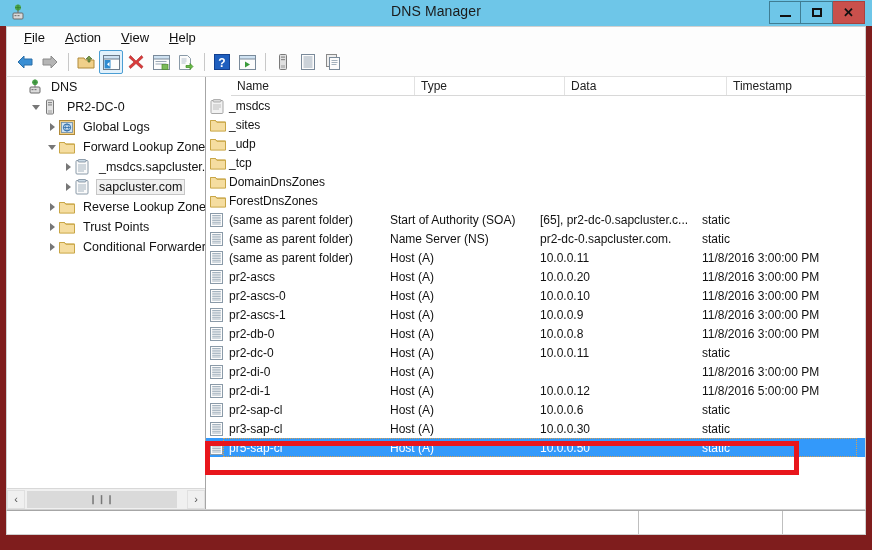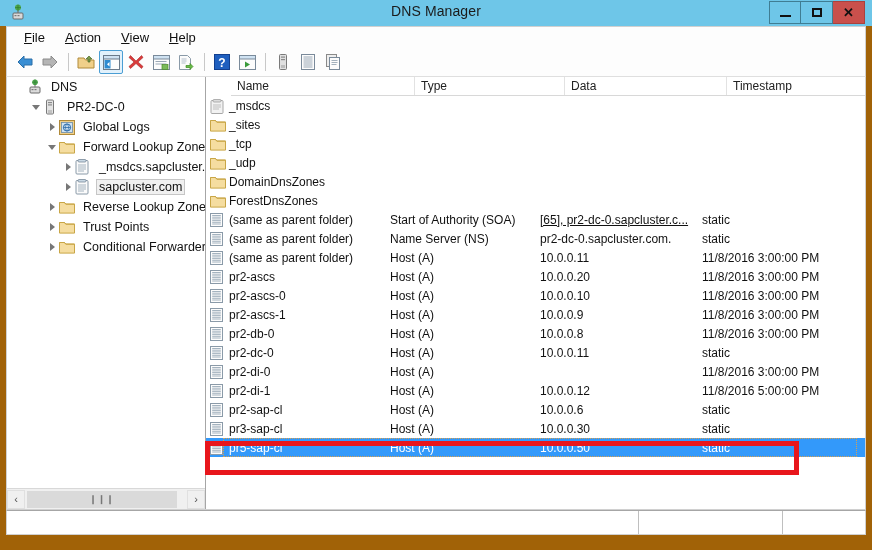--- a/index.html
+++ b/index.html
@@ -8,21 +8,21 @@
     background: #ffffff;
   }
   body {
     font-family: "Liberation Sans", sans-serif;
   }
   #app {
     position: relative;
     width: 872px;
     height: 550px;
     overflow: hidden;
-    background: #a16207;
+    background: #7f1d1d;
     box-sizing: border-box;
   }
 
   
   .titlebar {
     position: absolute;
     left: 0; top: 0;
     width: 872px; height: 26px;
     background: #6ec6e8;
   }
@@ -584,33 +584,33 @@
             <div class="cell type" style="width: 150px;"></div>
             <div class="cell data" style="width: 162px;"></div>
             <div class="cell time" style="width: 155px;"></div>
           </div>
           <div class="row">
             <div class="cell name" style="width: 180px;">
               <span class="row-icon"><svg width="16" height="14" viewBox="0 0 16 14">
                   <path d="M0.5 2.5 h5 l1.3 1.6 H15.5 v9 H0.5 Z" fill="#f5dda0" stroke="#c9a646" stroke-width="1"></path>
                   <path d="M0.5 2.5 h5 l1.3 1.6 H15.5" fill="none" stroke="#c9a646" stroke-width="1"></path>
                 </svg></span>
-              <span>_tcp</span>
+              <span>_udp</span>
             </div>
             <div class="cell type" style="width: 150px;"></div>
             <div class="cell data" style="width: 162px;"></div>
             <div class="cell time" style="width: 155px;"></div>
           </div>
           <div class="row">
             <div class="cell name" style="width: 180px;">
               <span class="row-icon"><svg width="16" height="14" viewBox="0 0 16 14">
                   <path d="M0.5 2.5 h5 l1.3 1.6 H15.5 v9 H0.5 Z" fill="#f5dda0" stroke="#c9a646" stroke-width="1"></path>
                   <path d="M0.5 2.5 h5 l1.3 1.6 H15.5" fill="none" stroke="#c9a646" stroke-width="1"></path>
                 </svg></span>
-              <span>_udp</span>
+              <span>_tcp</span>
             </div>
             <div class="cell type" style="width: 150px;"></div>
             <div class="cell data" style="width: 162px;"></div>
             <div class="cell time" style="width: 155px;"></div>
           </div>
           <div class="row">
             <div class="cell name" style="width: 180px;">
               <span class="row-icon"><svg width="16" height="14" viewBox="0 0 16 14">
                   <path d="M0.5 2.5 h5 l1.3 1.6 H15.5 v9 H0.5 Z" fill="#f5dda0" stroke="#c9a646" stroke-width="1"></path>
                   <path d="M0.5 2.5 h5 l1.3 1.6 H15.5" fill="none" stroke="#c9a646" stroke-width="1"></path>
@@ -635,21 +635,21 @@
           </div>
           <div class="row">
             <div class="cell name" style="width: 180px;">
               <span class="row-icon"><svg width="13" height="14" viewBox="0 0 13 14">
                   <rect x="0.5" y="0.5" width="12" height="13" fill="#fcfcfc" stroke="#8a9aa8" stroke-width="1"></rect>
                   <path d="M2.2 2.5 h8.6 M2.2 4.2 h8.6 M2.2 5.9 h8.6 M2.2 7.6 h8.6 M2.2 9.3 h8.6 M2.2 11 h8.6" stroke="#9aaab8" stroke-width=".9"></path>
                 </svg></span>
               <span>(same as parent folder)</span>
             </div>
             <div class="cell type" style="width: 150px;">Start of Authority (SOA)</div>
-            <div class="cell data" style="width: 162px; text-decoration: underline;">[65], pr2-dc-0.sapcluster.c...</div>
+            <div class="cell data" style="width: 162px;">[65], pr2-dc-0.sapcluster.c...</div>
             <div class="cell time" style="width: 155px;">static</div>
           </div>
           <div class="row">
             <div class="cell name" style="width: 180px;">
               <span class="row-icon"><svg width="13" height="14" viewBox="0 0 13 14">
                   <rect x="0.5" y="0.5" width="12" height="13" fill="#fcfcfc" stroke="#8a9aa8" stroke-width="1"></rect>
                   <path d="M2.2 2.5 h8.6 M2.2 4.2 h8.6 M2.2 5.9 h8.6 M2.2 7.6 h8.6 M2.2 9.3 h8.6 M2.2 11 h8.6" stroke="#9aaab8" stroke-width=".9"></path>
                 </svg></span>
               <span>(same as parent folder)</span>
             </div>

